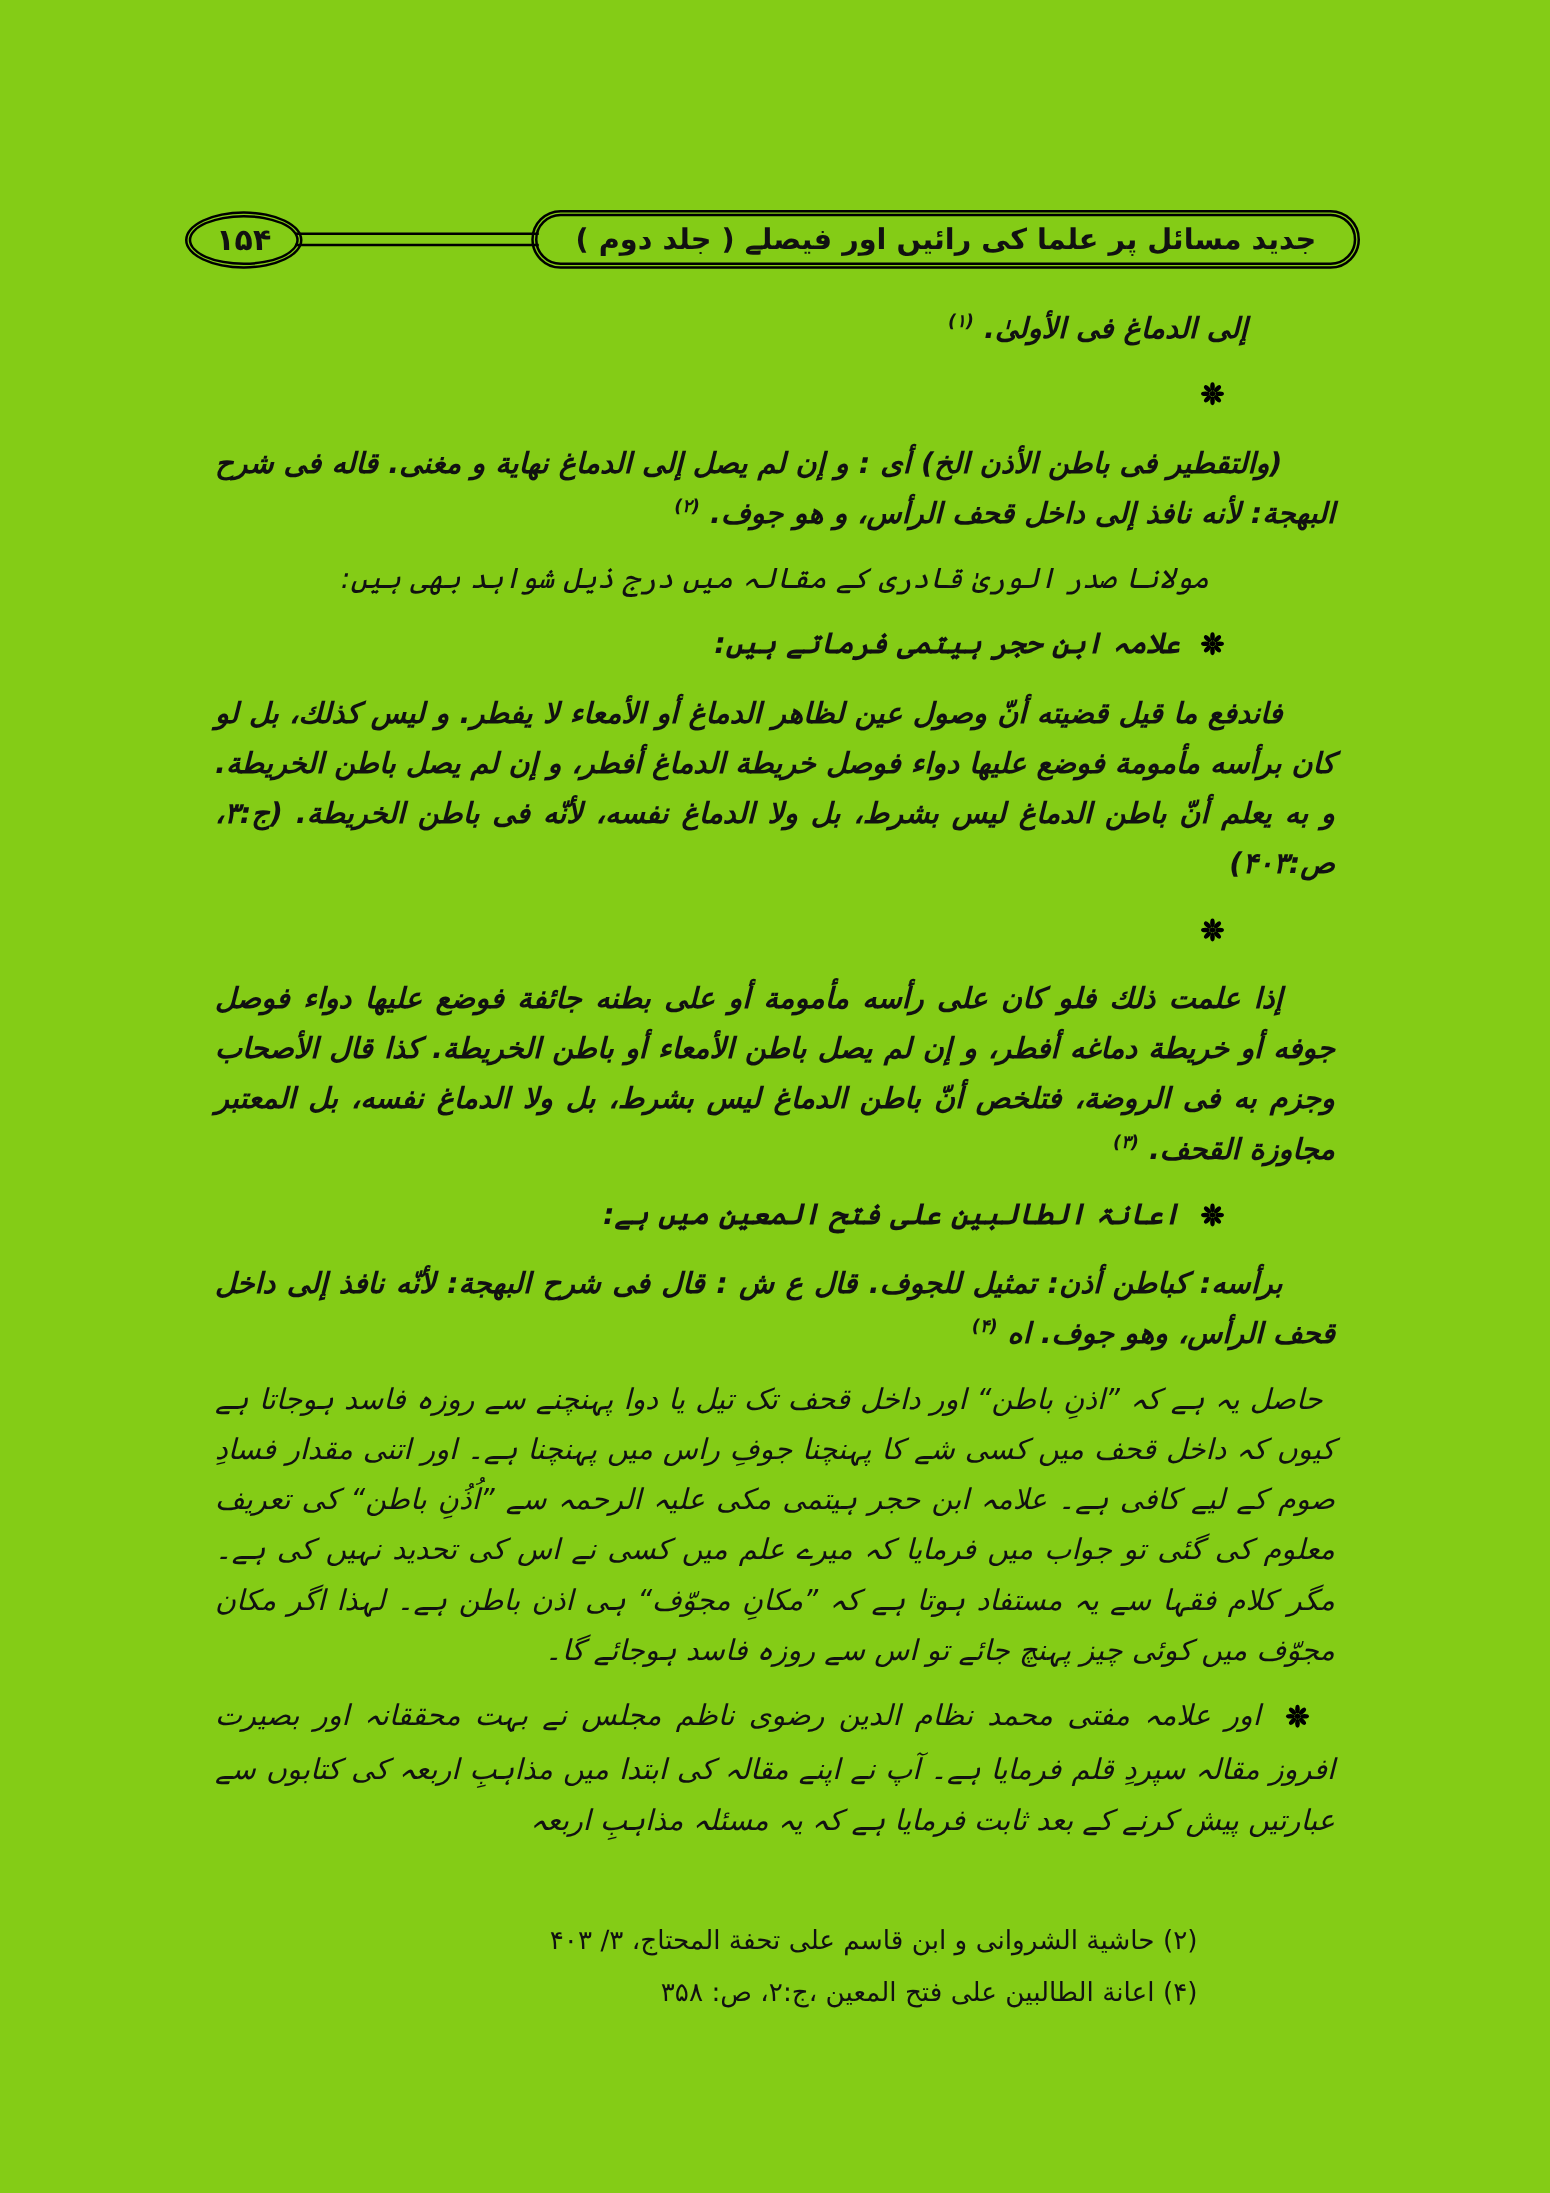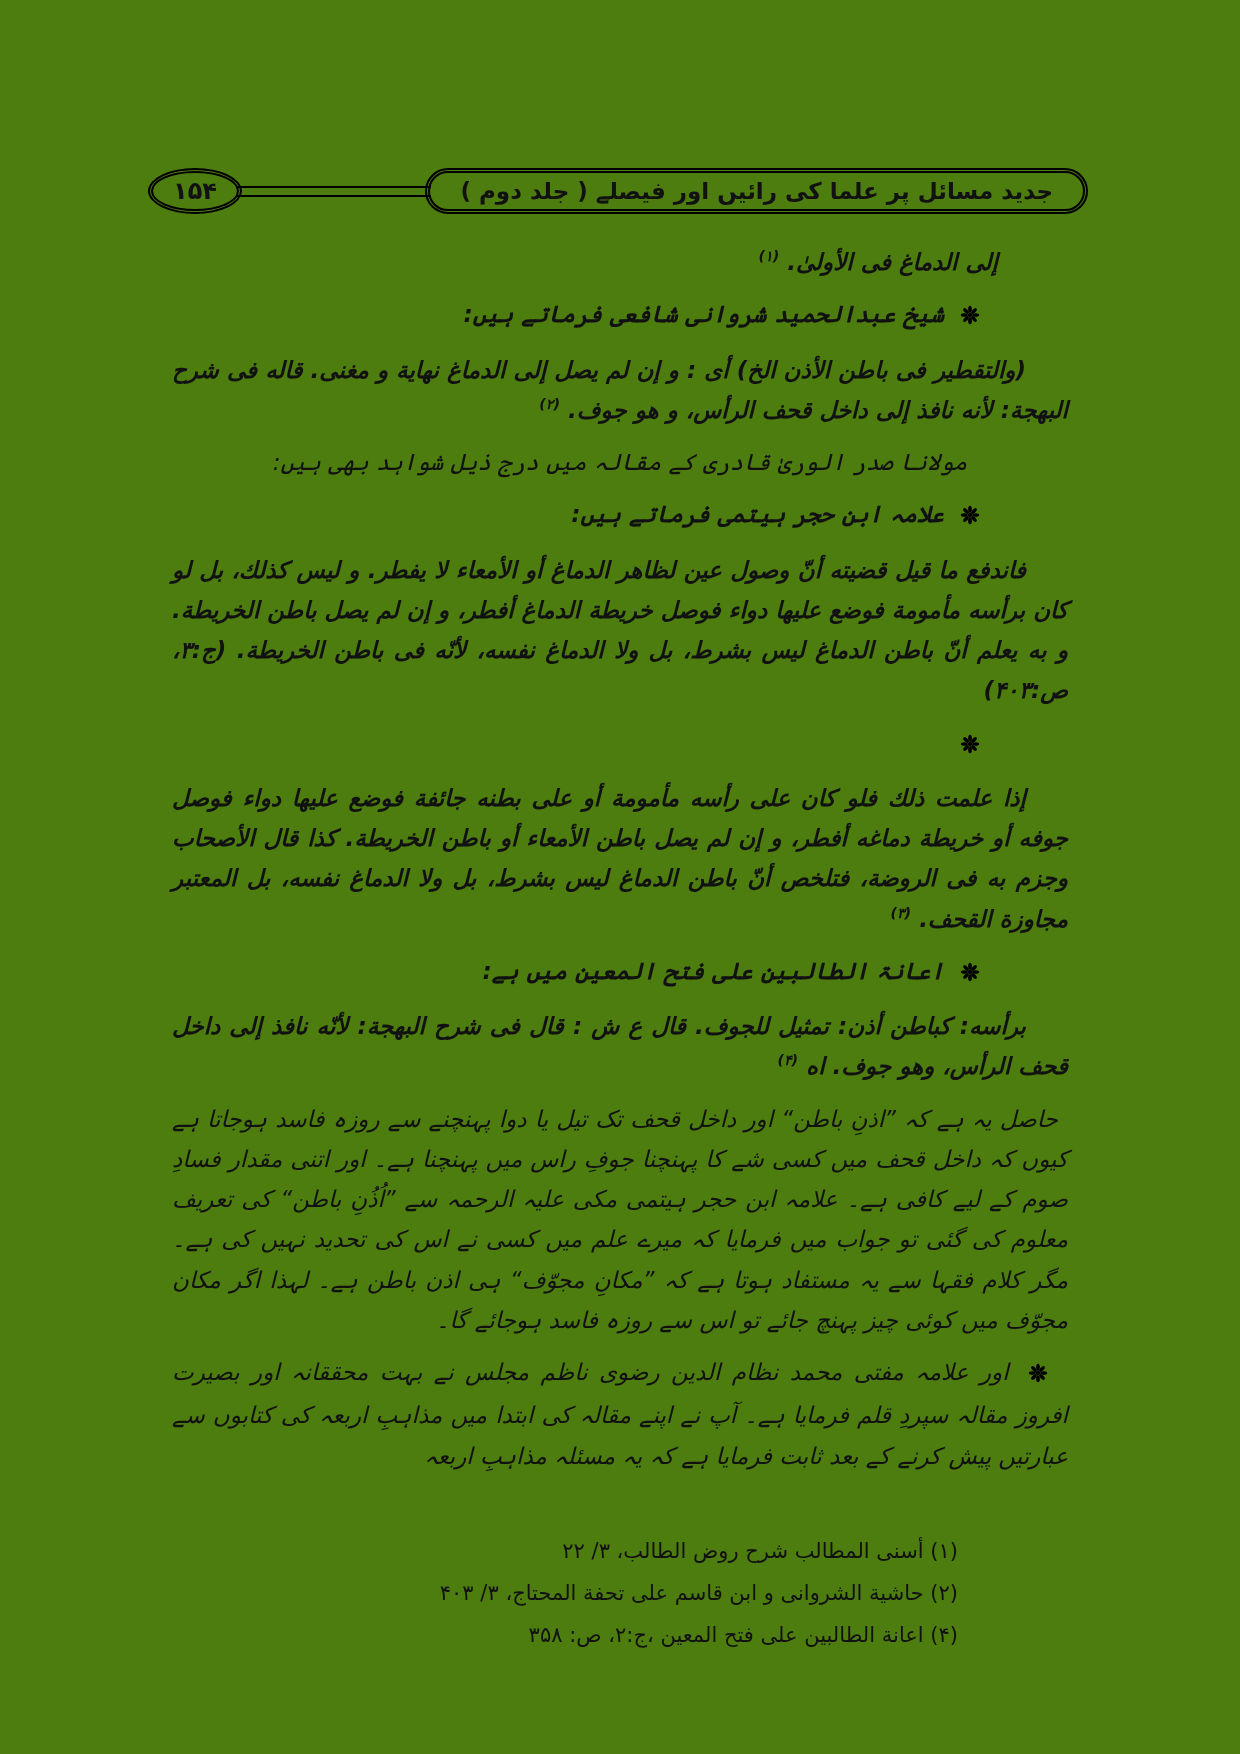--- a/index.html
+++ b/index.html
@@ -5,21 +5,21 @@
   html, body {
     margin: 0;
     padding: 0;
     background: #e8e8e8;
   }
   .page {
     position: relative;
     width: 1240px;
     height: 1754px;
     margin: 0 auto;
-    background: #4d7c0f;
+    background: #84cc16;
     font-family: "DejaVu Sans", sans-serif;
     color: #111;
     overflow: hidden;
   }
   
   .header {
     direction: ltr;
     display: flex;
     align-items: center;
     padding: 0 152px 0 148px;
@@ -136,21 +136,20 @@
               <ellipse cx="12" cy="18.8" rx="2.2" ry="4.2"></ellipse>
               <ellipse cx="5.2" cy="12" rx="4.2" ry="2.2"></ellipse>
               <ellipse cx="18.8" cy="12" rx="4.2" ry="2.2"></ellipse>
               <ellipse cx="12" cy="5.2" rx="2.2" ry="4.2" transform="rotate(45 12 12)"></ellipse>
               <ellipse cx="12" cy="18.8" rx="2.2" ry="4.2" transform="rotate(45 12 12)"></ellipse>
               <ellipse cx="5.2" cy="12" rx="4.2" ry="2.2" transform="rotate(45 12 12)"></ellipse>
               <ellipse cx="18.8" cy="12" rx="4.2" ry="2.2" transform="rotate(45 12 12)"></ellipse>
             </g>
           </svg>
       </span>
-      <span>شیخ عبدالحمید شروانی شافعی فرماتے ہیں:</span>
     </p>
 
     <p class="arabic indent">
       <span>(والتقطیر فی باطن الأذن الخ) أی : و إن لم یصل إلی الدماغ نهایة و مغنی. قاله فی شرح البهجة: لأنه نافذ إلی داخل قحف الرأس، و هو جوف.</span>
       <span class="fn-marker">(۲)</span>
     </p>
 
     <p class="urdu-line">
       <span>مولانا صدر الوریٰ قادری کے مقالہ میں درج ذیل شواہد بھی ہیں:</span>
     </p>
@@ -244,18 +243,17 @@
               <ellipse cx="18.8" cy="12" rx="4.2" ry="2.2" transform="rotate(45 12 12)"></ellipse>
             </g>
           </svg>
       </span>
       <span>اور علامہ مفتی محمد نظام الدین رضوی ناظم مجلس نے بہت محققانہ اور بصیرت افروز مقالہ سپردِ قلم فرمایا ہے۔ آپ نے اپنے مقالہ کی ابتدا میں مذاہبِ اربعہ کی کتابوں سے عبارتیں پیش کرنے کے بعد ثابت فرمایا ہے کہ یہ مسئلہ مذاہبِ اربعہ</span>
     </p>
 
   </div>
 
   <div class="footnotes">
-    <p><span>(۱) أسنی المطالب شرح روض الطالب، ۳/ ۲۲</span></p>
     <p><span>(۲) حاشیة الشروانی و ابن قاسم علی تحفة المحتاج، ۳/ ۴۰۳</span></p>
     <p><span>(۴) اعانة الطالبین علی فتح المعین ،ج:۲، ص: ۳۵۸</span></p>
   </div>
 
 </div>
 
 </body></html>

